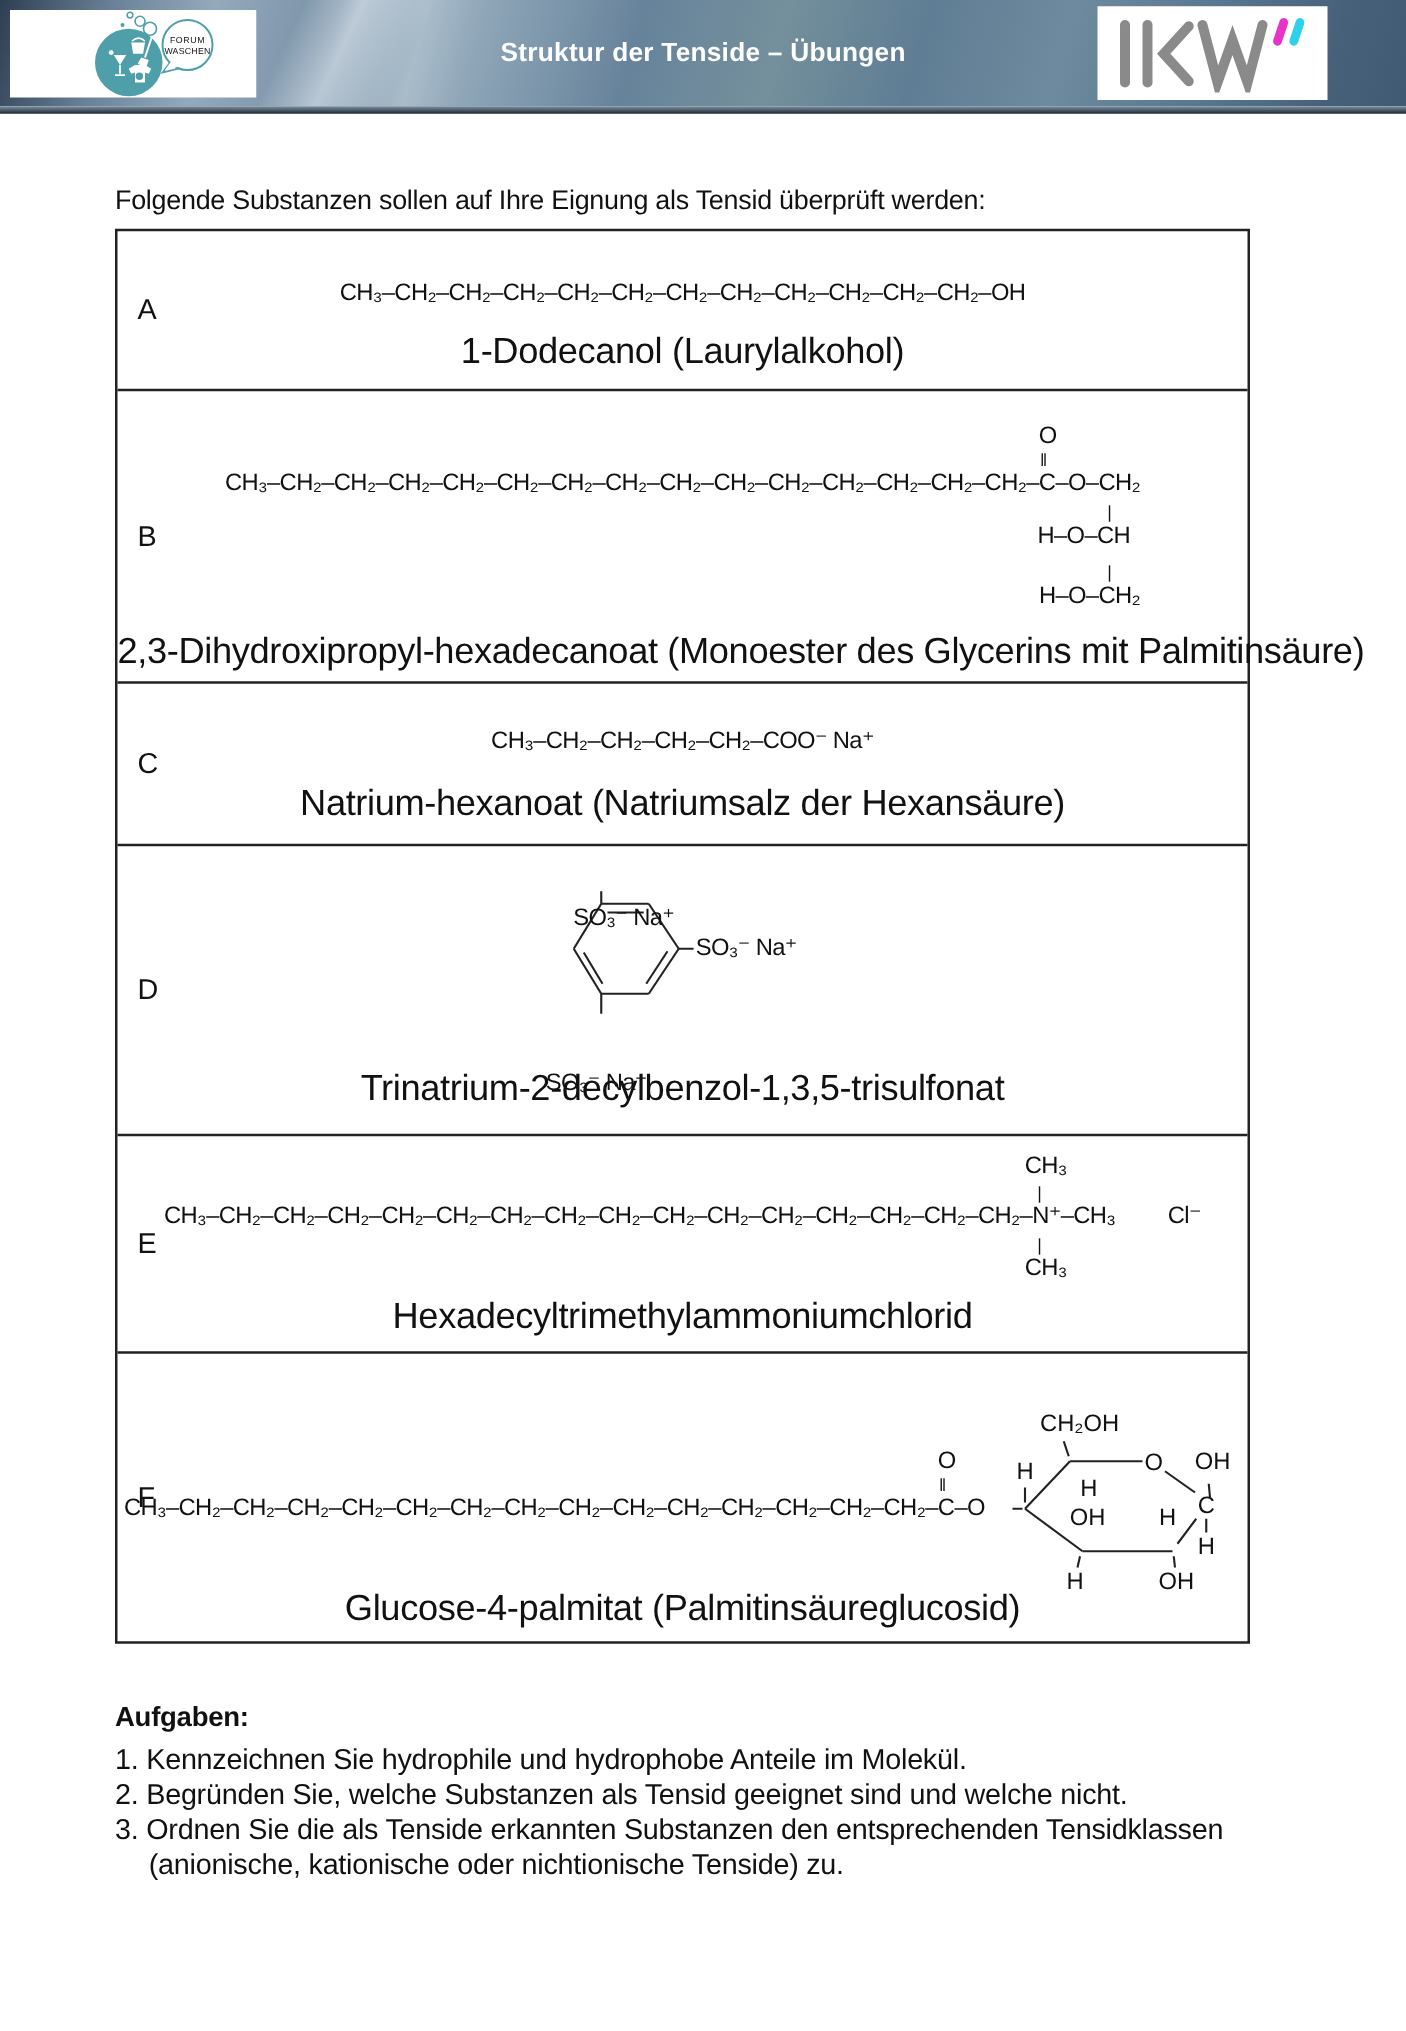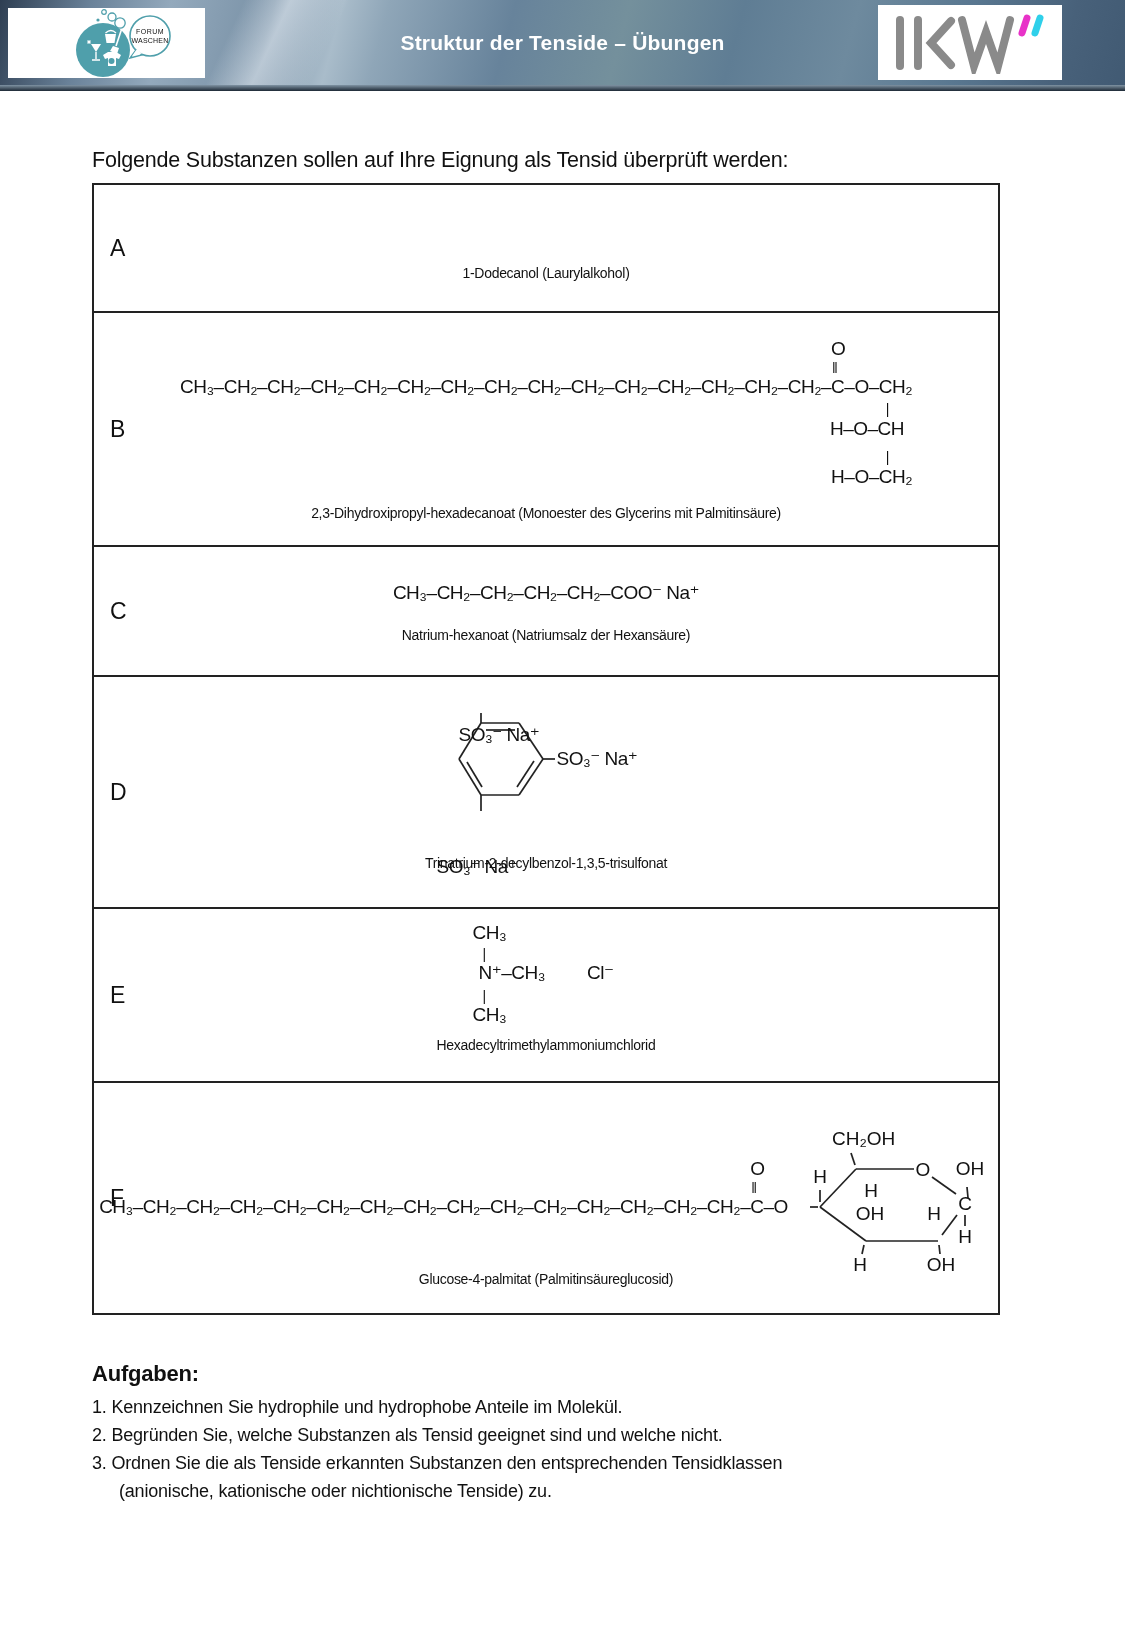--- a/index.html
+++ b/index.html
@@ -22,21 +22,21 @@
   
   .intro{position:absolute;left:92px;top:126px;font-size:21.5px;letter-spacing:-.2px;}
 
   
   .box{position:absolute;left:92px;top:183px;width:904px;border:2px solid #222;}
   .row{position:relative;border-bottom:2px solid #222;}
   .row:last-child{border-bottom:none;}
   .row-label{position:absolute;left:16px;top:50%;transform:translateY(-50%);
     font-size:23px;letter-spacing:-.3px;}
   .chem{font-size:19px;letter-spacing:-.5px;white-space:nowrap;line-height:24px;}
-  .sname{font-size:14px;letter-spacing:-.3px;text-align:center;white-space:nowrap;}
+  .sname{font-size:29px;letter-spacing:-.3px;text-align:center;white-space:nowrap;}
   .cline{position:absolute;left:0;right:0;text-align:center;}
 
   
   .row.ra{height:126px;} .row.rc{height:128px;}
   .ra .cline.f{top:38px;} .ra .cline.n{top:80px;}
   .rc .cline.f{top:34px;} .rc .cline.n{top:80px;}
 
   
   .row.rb{height:232px;}
   .rb .cline.f{top:62px;white-space:nowrap;}
@@ -79,21 +79,21 @@
   .rf .fline .chem.main{margin-top:72px;}
   .glc-wrap{flex:none;margin-left:20px;}
   .rf .cline.n{top:188px;}
 
   svg text{font-family:"Liberation Sans","DejaVu Sans",sans-serif;fill:#111;}
   .bond{stroke:#222;stroke-width:1.7;fill:none;}
 
   
   .tasks{position:absolute;left:92px;top:1345px;width:960px;margin-top:16px;}
   .tasks .hd{font-size:22px;font-weight:bold;margin-bottom:6px;letter-spacing:-.2px;}
-  .tasks .it{font-size:18px;letter-spacing:-.2px;line-height:28px;}
+  .tasks .it{font-size:23px;letter-spacing:-.2px;line-height:28px;}
   .tasks .it.indent{padding-left:27px;}
 </style>
 </head>
 <body>
 
 <div class="hdr">
   <div class="hdr-title">Struktur der Tenside – Übungen</div>
 
   <div class="logo-card left">
     <svg width="197" height="70" viewBox="0 0 197 70">
@@ -140,20 +140,21 @@
   </div>
 </div>
 <div class="hdr-edge"></div>
 
 <p class="intro">Folgende Substanzen sollen auf Ihre Eignung als Tensid überprüft werden:</p>
 
 <div class="box">
 
   <section class="row ra">
     <span class="row-label">A</span>
+    <div class="cline f chem">CH₃–CH₂–CH₂–CH₂–CH₂–CH₂–CH₂–CH₂–CH₂–CH₂–CH₂–CH₂–OH</div>
     <div class="cline n sname">1-Dodecanol (Laurylalkohol)</div>
   </section>
 
   <section class="row rb">
     <span class="row-label">B</span>
     <div class="cline f chem">
       <span>CH₃–CH₂–CH₂–CH₂–CH₂–CH₂–CH₂–CH₂–CH₂–CH₂–CH₂–CH₂–CH₂–CH₂–CH₂–</span><span class="c-anchor"><span class="ab-o">O</span><span class="ab-db">‖</span><span>C</span></span><span>–O–</span><span class="tail-anchor"><span>CH₂</span><span class="vb v1">|</span><span class="hang g1">H–O–CH</span><span class="vb v2">|</span><span class="hang g2">H–O–CH₂</span></span>
     </div>
     <div class="cline n sname">2,3-Dihydroxipropyl-hexadecanoat (Monoester des Glycerins mit Palmitinsäure)</div>
   </section>
@@ -188,21 +189,21 @@
         <span class="so3 bottom chem">SO₃⁻ Na⁺</span>
       </span>
       <span class="chem so3r">SO₃⁻ Na⁺</span>
     </div>
     <div class="cline n sname">Trinatrium-2-decylbenzol-1,3,5-trisulfonat</div>
   </section>
 
   <section class="row re">
     <span class="row-label">E</span>
     <div class="cline f chem">
-      <span class="n-anchor"><span class="mt">CH₃</span><span class="vb vt">|</span><span>N⁺</span><span class="vb vbt">|</span><span class="mb">CH₃</span></span><span>–CH₃</span><span class="cl-ion">Cl⁻</span>
+      <span>CH₃–CH₂–CH₂–CH₂–CH₂–CH₂–CH₂–CH₂–CH₂–CH₂–CH₂–CH₂–CH₂–CH₂–CH₂–CH₂–</span><span class="n-anchor"><span class="mt">CH₃</span><span class="vb vt">|</span><span>N⁺</span><span class="vb vbt">|</span><span class="mb">CH₃</span></span><span>–CH₃</span><span class="cl-ion">Cl⁻</span>
     </div>
     <div class="cline n sname">Hexadecyltrimethylammoniumchlorid</div>
   </section>
 
   <section class="row rf">
     <span class="row-label">F</span>
     <div class="fline">
       <span class="chem main"><span>CH₃–CH₂–CH₂–CH₂–CH₂–CH₂–CH₂–CH₂–CH₂–CH₂–CH₂–CH₂–CH₂–CH₂–CH₂–</span><span class="c-anchor"><span class="ab-o">O</span><span class="ab-db">‖</span><span>C</span></span><span>–O</span></span>
       <span class="glc-wrap">
         <svg width="185" height="152" viewBox="0 0 185 152">

